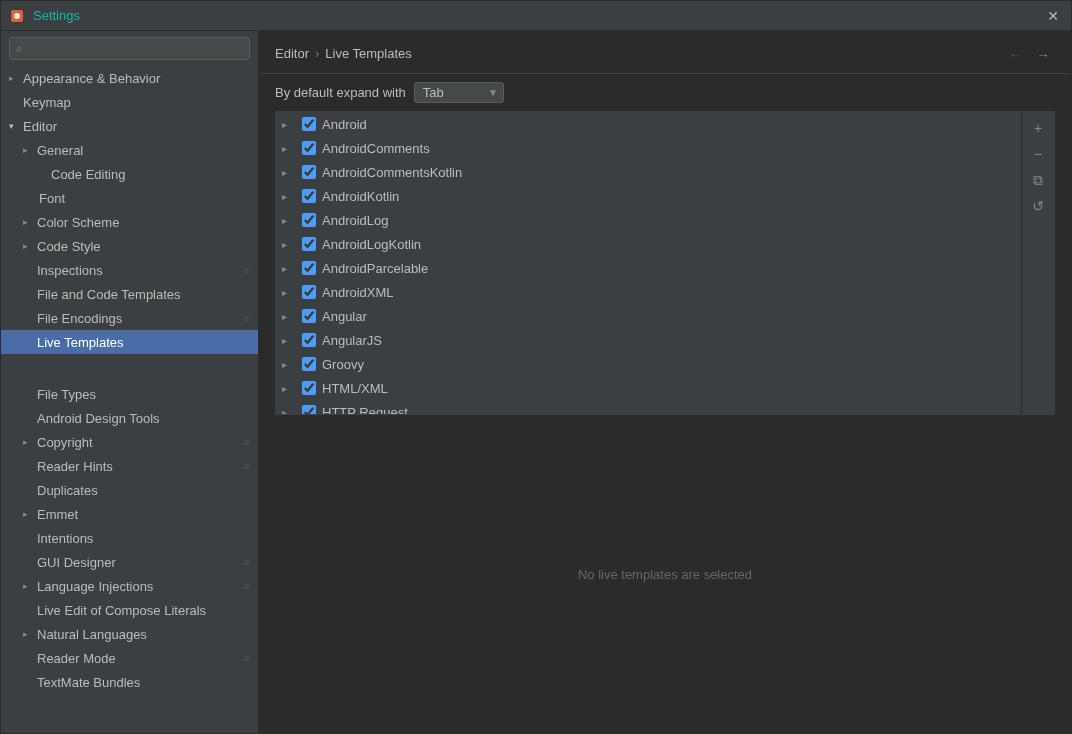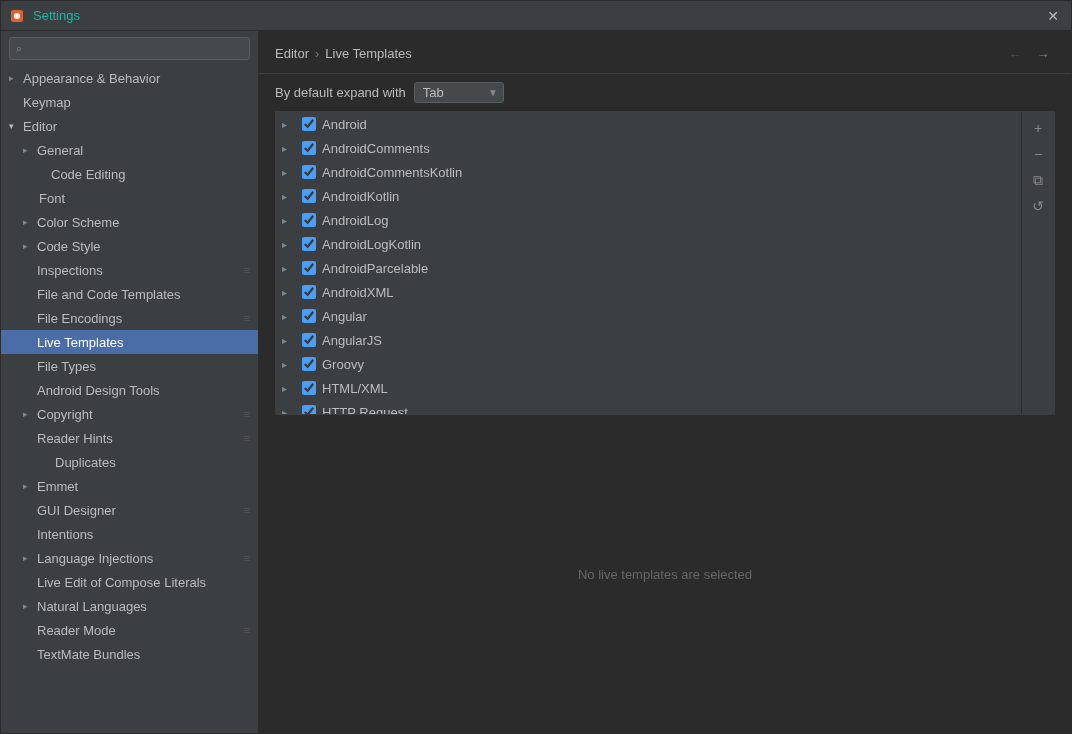--- a/index.html
+++ b/index.html
@@ -327,54 +327,54 @@
           </div>
           <div class="tree-item" style="padding-left: 22px;">
             <span class="arrow" style="display: inline-block; width: 14px; font-size: 9px; color: rgb(136, 136, 136);"></span>
             <span class="item-label">File Encodings</span>
             <span style="width: 14px; height: 14px; margin-right: 4px; color: rgb(85, 85, 85); font-size: 11px; display: flex; align-items: center; justify-content: center;">≡</span>
           </div>
           <div class="tree-item selected" style="padding-left: 22px;">
             <span class="arrow" style="display: inline-block; width: 14px; font-size: 9px; color: rgb(136, 136, 136);"></span>
             <span class="item-label">Live Templates</span>
           </div>
-          <div class="tree-item" style="padding-left: 22px;">
+          <div class="tree-item" style="padding-left: 22px; margin-top: 28px;">
             <span class="arrow" style="display: inline-block; width: 14px; font-size: 9px; color: rgb(136, 136, 136);"></span>
             <span class="item-label">File Types</span>
           </div>
           <div class="tree-item" style="padding-left: 22px;">
             <span class="arrow" style="display: inline-block; width: 14px; font-size: 9px; color: rgb(136, 136, 136);"></span>
             <span class="item-label">Android Design Tools</span>
           </div>
           <div class="tree-item" style="padding-left: 22px;">
             <span class="arrow" style="display: inline-block; width: 14px; font-size: 9px; color: rgb(136, 136, 136);">▸</span>
             <span class="item-label">Copyright</span>
             <span style="width: 14px; height: 14px; margin-right: 4px; color: rgb(85, 85, 85); font-size: 11px; display: flex; align-items: center; justify-content: center;">≡</span>
           </div>
           <div class="tree-item" style="padding-left: 22px;">
             <span class="arrow" style="display: inline-block; width: 14px; font-size: 9px; color: rgb(136, 136, 136);"></span>
             <span class="item-label">Reader Hints</span>
             <span style="width: 14px; height: 14px; margin-right: 4px; color: rgb(85, 85, 85); font-size: 11px; display: flex; align-items: center; justify-content: center;">≡</span>
           </div>
-          <div class="tree-item" style="padding-left: 40px; justify-content: center;">
+          <div class="tree-item" style="padding-left: 22px; justify-content: center;">
             <span class="arrow" style="display: inline-block; width: 14px; font-size: 9px; color: rgb(136, 136, 136);"></span>
             <span class="item-label">Duplicates</span>
           </div>
           <div class="tree-item" style="padding-left: 22px;">
             <span class="arrow" style="display: inline-block; width: 14px; font-size: 9px; color: rgb(136, 136, 136);">▸</span>
             <span class="item-label">Emmet</span>
           </div>
           <div class="tree-item" style="padding-left: 22px;">
             <span class="arrow" style="display: inline-block; width: 14px; font-size: 9px; color: rgb(136, 136, 136);"></span>
+            <span class="item-label">Intentions</span>
+          </div>
+          <div class="tree-item" style="padding-left: 22px;">
+            <span class="arrow" style="display: inline-block; width: 14px; font-size: 9px; color: rgb(136, 136, 136);"></span>
             <span class="item-label">GUI Designer</span>
             <span style="width: 14px; height: 14px; margin-right: 4px; color: rgb(85, 85, 85); font-size: 11px; display: flex; align-items: center; justify-content: center;">≡</span>
-          </div>
-          <div class="tree-item" style="padding-left: 22px;">
-            <span class="arrow" style="display: inline-block; width: 14px; font-size: 9px; color: rgb(136, 136, 136);"></span>
-            <span class="item-label">Intentions</span>
           </div>
           <div class="tree-item" style="padding-left: 22px;">
             <span class="arrow" style="display: inline-block; width: 14px; font-size: 9px; color: rgb(136, 136, 136);">▸</span>
             <span class="item-label">Language Injections</span>
             <span style="width: 14px; height: 14px; margin-right: 4px; color: rgb(85, 85, 85); font-size: 11px; display: flex; align-items: center; justify-content: center;">≡</span>
           </div>
           <div class="tree-item" style="padding-left: 22px;">
             <span class="arrow" style="display: inline-block; width: 14px; font-size: 9px; color: rgb(136, 136, 136);"></span>
             <span class="item-label">Live Edit of Compose Literals</span>
           </div>

